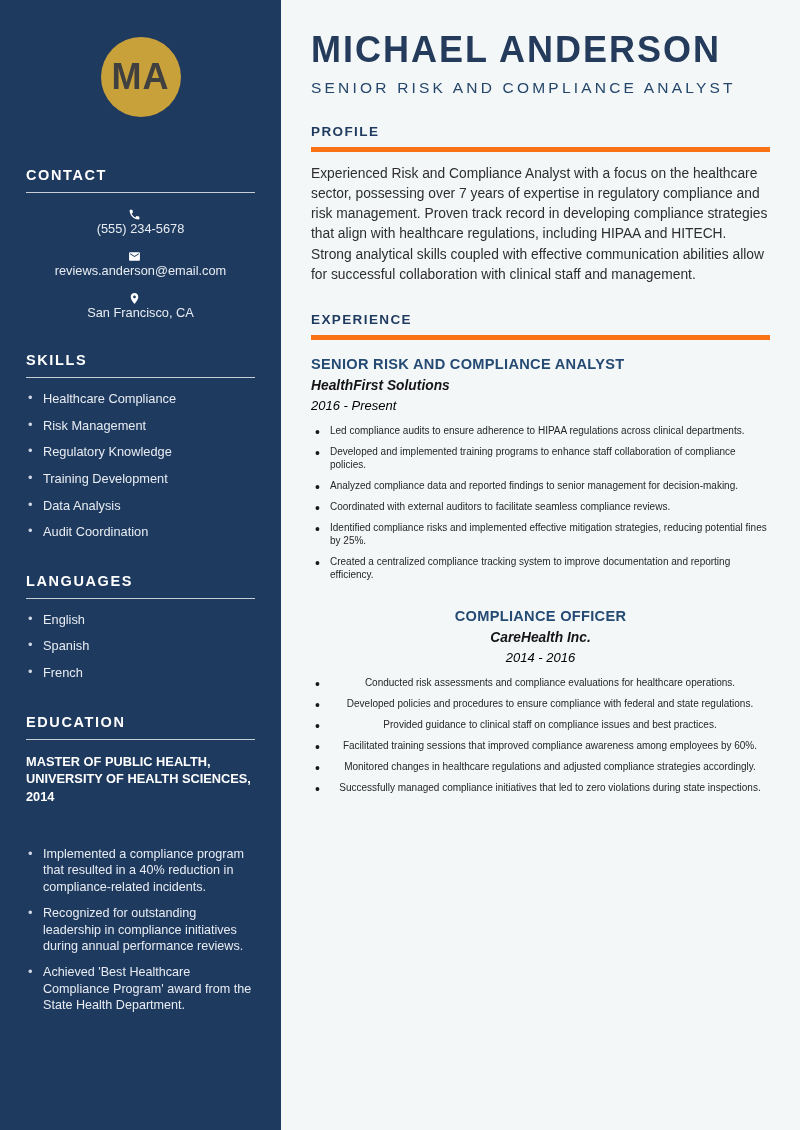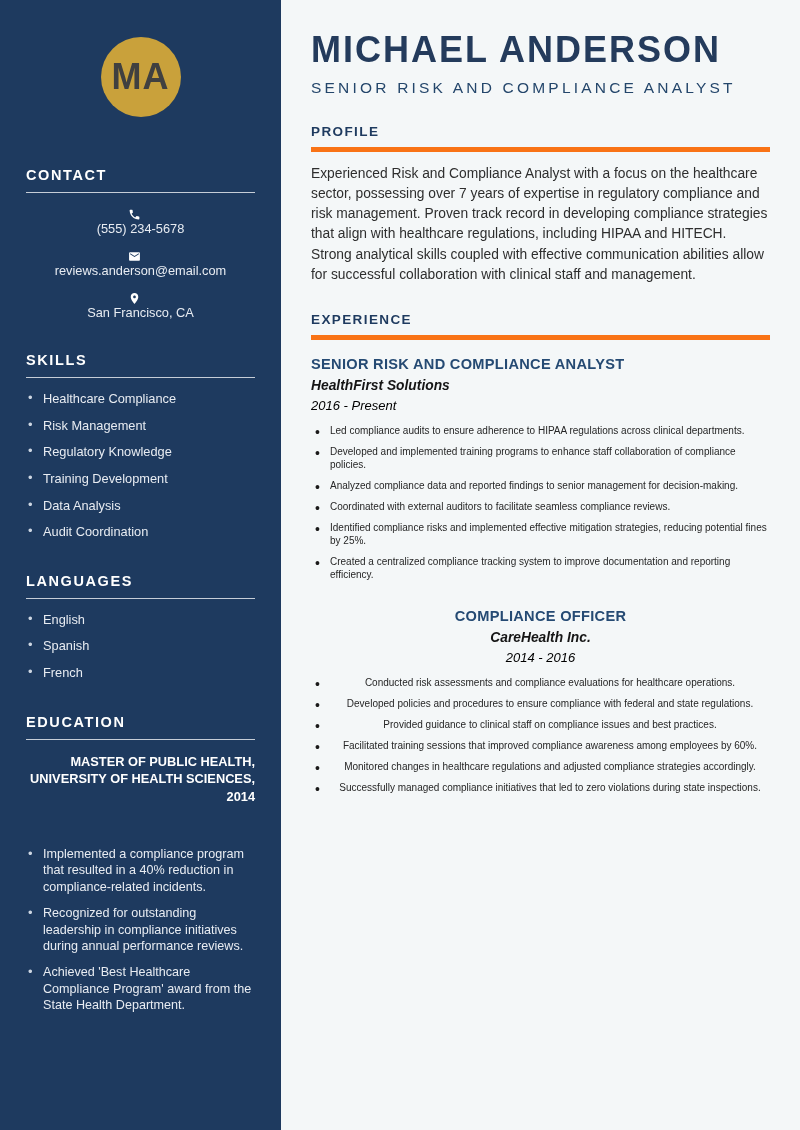--- a/index.html
+++ b/index.html
@@ -61,21 +61,21 @@
     margin-bottom: 10px;
     color: #e8ecf2;
   }
   .side-list li::before {
     content: "•";
     position: absolute; left: 2px; top: -1px;
     color: #cdd6e2; font-size: 13px;
   }
   .achv-list li { margin-bottom: 9px; line-height: 1.33; font-size: 12.6px; }
 
-  .edu-block { margin-top: 13px; text-align: right; }
+  .edu-block { margin-top: 13px; }
   .edu-line {
     font-size: 12.8px; font-weight: bold; color: #ffffff;
     text-transform: uppercase; line-height: 1.38;
   }
 
   
   .main {
     flex: 1;
     padding: 30px 30px 0 30px;
   }

